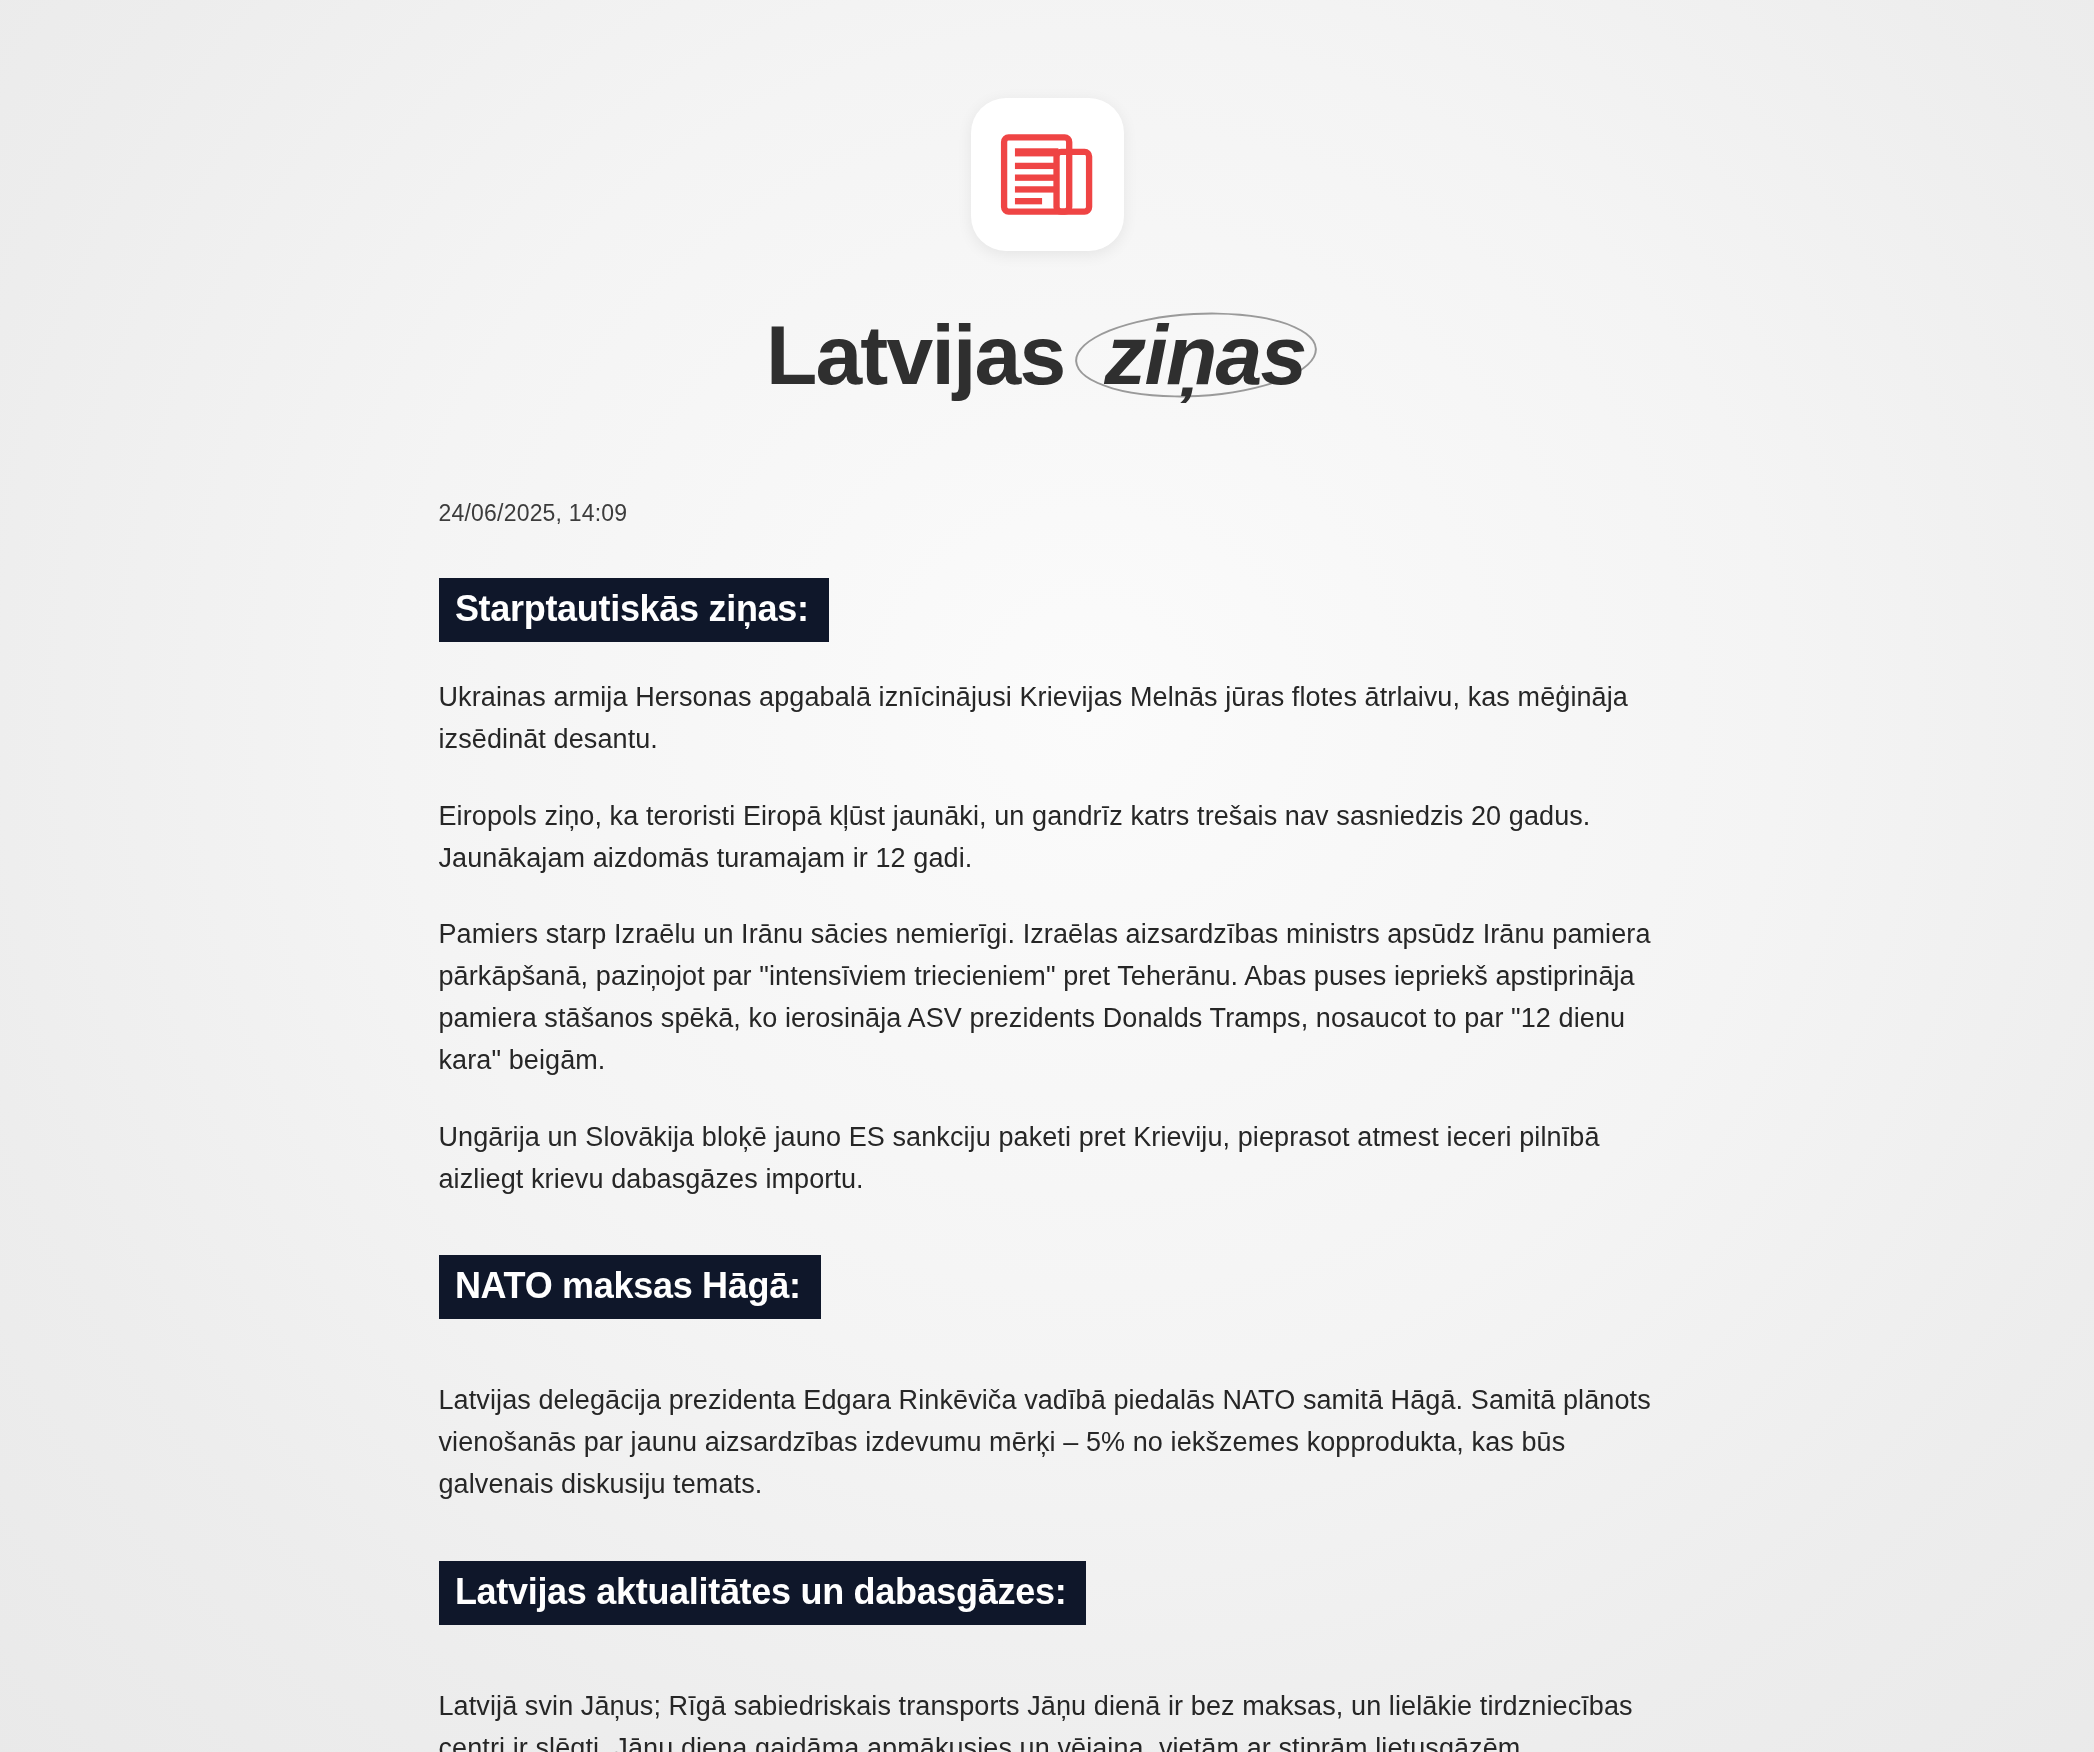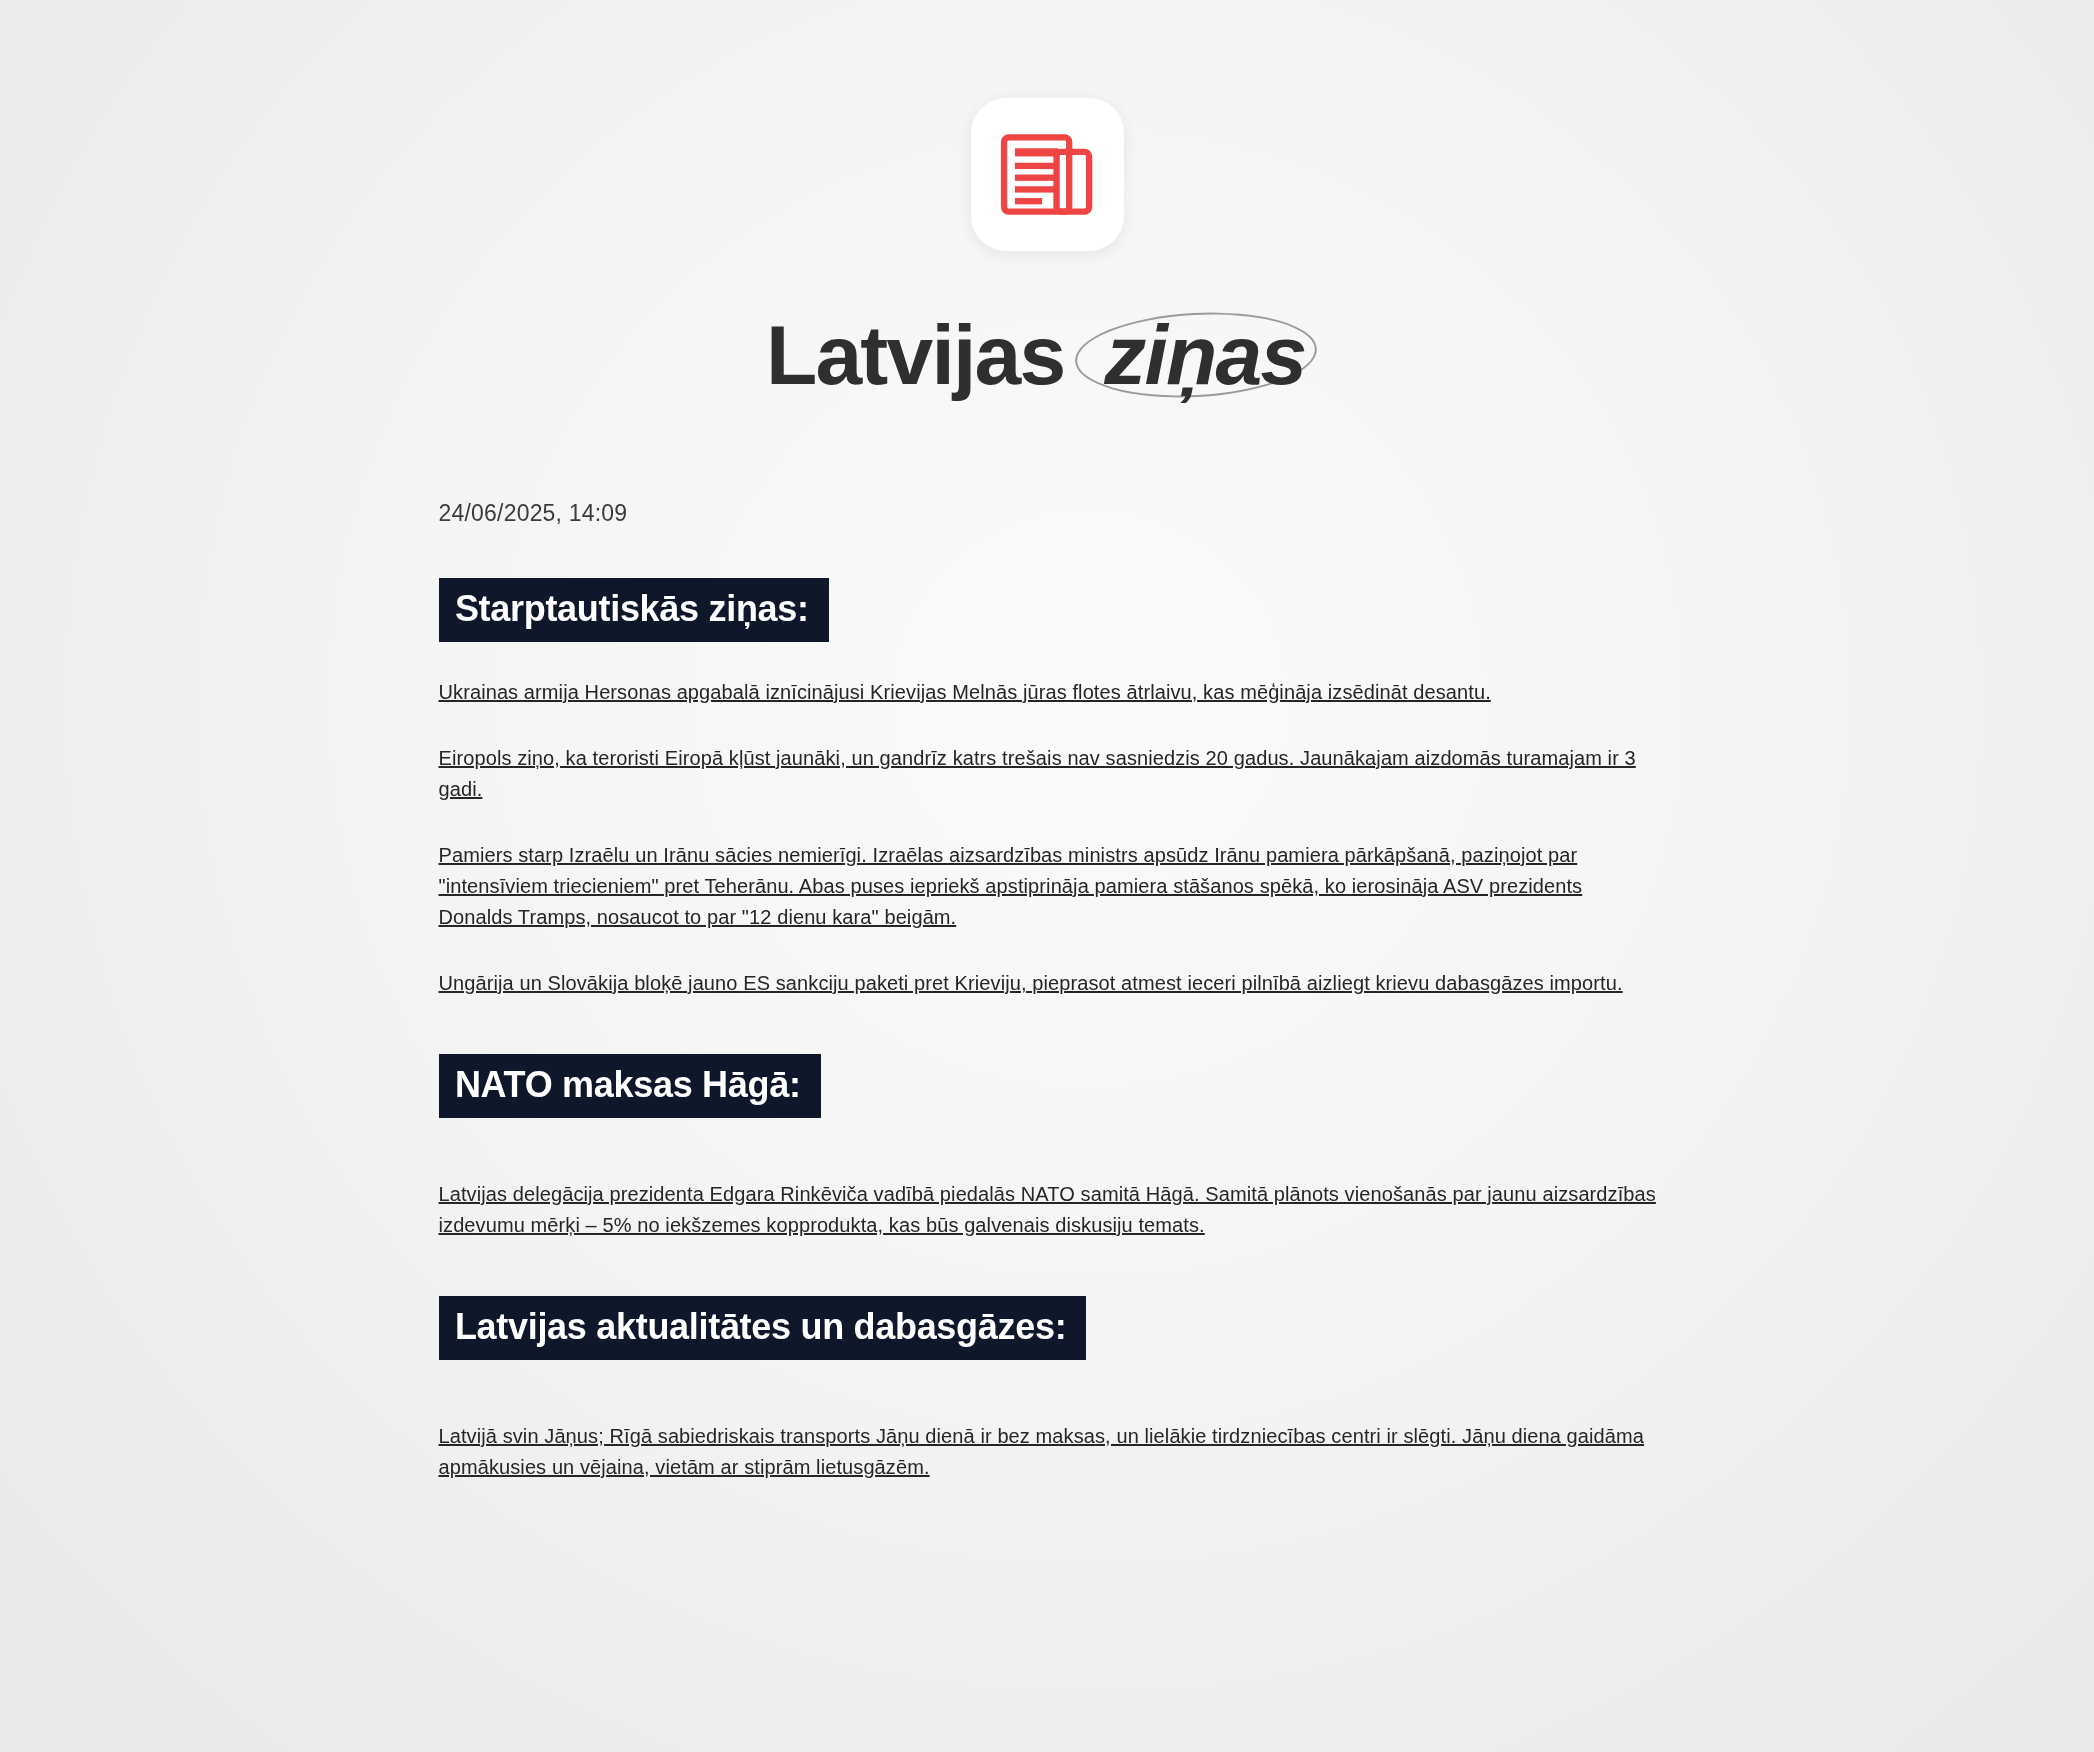--- a/index.html
+++ b/index.html
@@ -100,26 +100,25 @@
     color: #ffffff;
     font-size: 36px;
     font-weight: 700;
     line-height: 1.12;
     padding: 11px 20px 12.7px 16.4px;
     margin: 0 0 35px 0;
     letter-spacing: -0.3px;
   }
   .section-gap { margin-top: 55px; }
   p.para {
-    font-size: 20px;
+    font-size: 27px;
     line-height: 1.55;
     color: #262626;
     margin: 0 0 35px 0;
     letter-spacing: 0.1px;
-    text-decoration: underline;
   }
   p.para:last-child { margin-bottom: 0; margin-top: 26px; }
 </style>
 </head>
 <body>
 
 <div class="page">
 
   <div class="logo-wrap">
     <div class="logo-tile">
@@ -145,21 +144,21 @@
     </span>
   </div>
 
   <div class="content">
 
     <p class="timestamp">24/06/2025, 14:09</p>
 
     <div>
       <h2 class="section">Starptautiskās ziņas:</h2>
       <p class="para">Ukrainas armija Hersonas apgabalā iznīcinājusi Krievijas Melnās jūras flotes ātrlaivu, kas mēģināja izsēdināt desantu.</p>
-      <p class="para">Eiropols ziņo, ka teroristi Eiropā kļūst jaunāki, un gandrīz katrs trešais nav sasniedzis 20 gadus. Jaunākajam aizdomās turamajam ir 3 gadi.</p>
+      <p class="para">Eiropols ziņo, ka teroristi Eiropā kļūst jaunāki, un gandrīz katrs trešais nav sasniedzis 20 gadus. Jaunākajam aizdomās turamajam ir 12 gadi.</p>
       <p class="para">Pamiers starp Izraēlu un Irānu sācies nemierīgi. Izraēlas aizsardzības ministrs apsūdz Irānu pamiera pārkāpšanā, paziņojot par "intensīviem triecieniem" pret Teherānu. Abas puses iepriekš apstiprināja pamiera stāšanos spēkā, ko ierosināja ASV prezidents Donalds Tramps, nosaucot to par "12 dienu kara" beigām.</p>
       <p class="para">Ungārija un Slovākija bloķē jauno ES sankciju paketi pret Krieviju, pieprasot atmest ieceri pilnībā aizliegt krievu dabasgāzes importu.</p>
     </div>
 
     <div class="section-gap">
       <h2 class="section">NATO maksas Hāgā:</h2>
       <p class="para">Latvijas delegācija prezidenta Edgara Rinkēviča vadībā piedalās NATO samitā Hāgā. Samitā plānots vienošanās par jaunu aizsardzības izdevumu mērķi – 5% no iekšzemes kopprodukta, kas būs galvenais diskusiju temats.</p>
     </div>
 
     <div class="section-gap">

